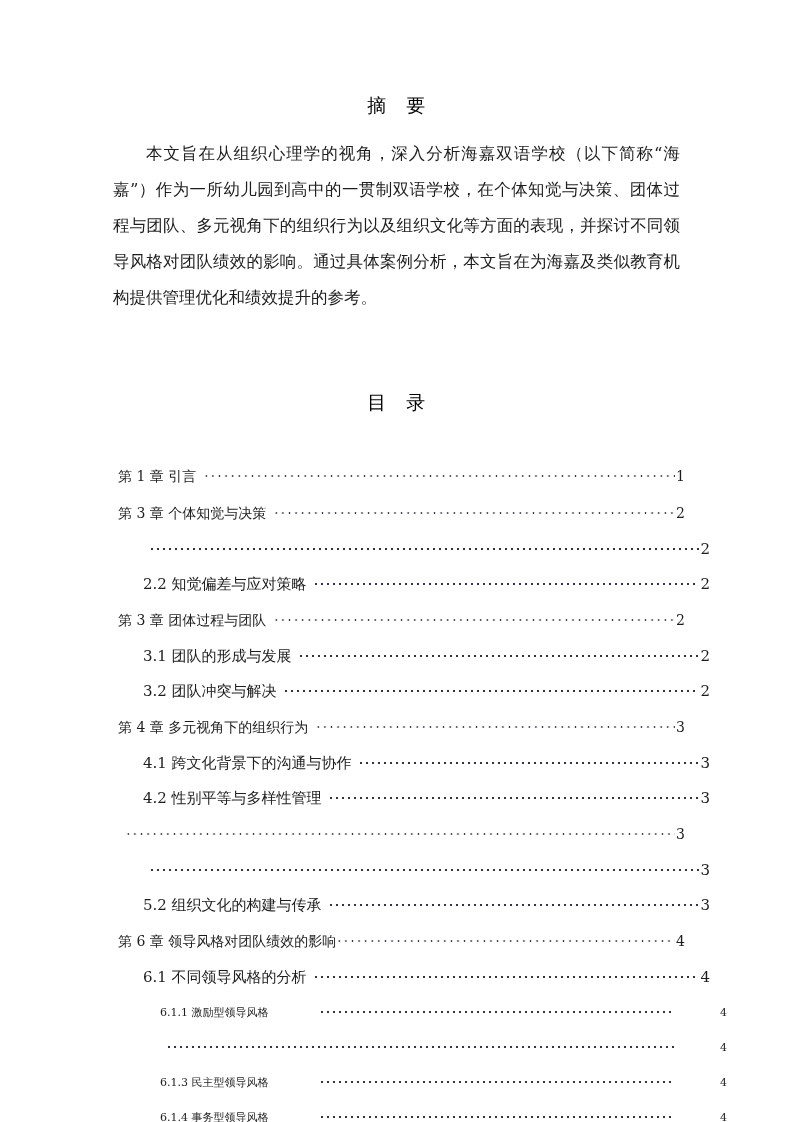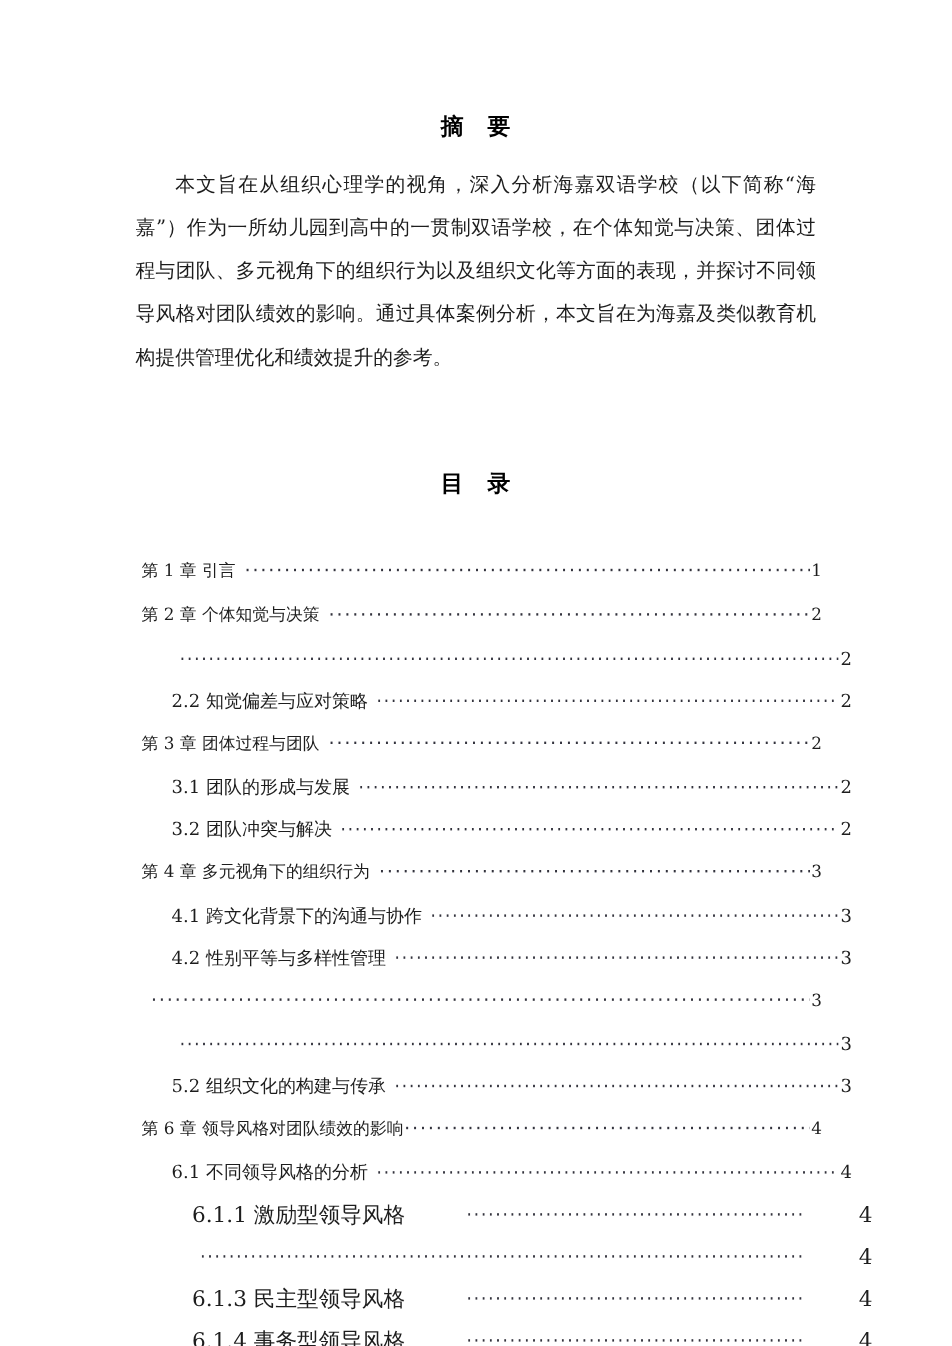--- a/index.html
+++ b/index.html
@@ -24,21 +24,21 @@
   .content {
     position: absolute;
     left: 113px;
     top: 0;
     width: 567px;
   }
 
   
   .doc-heading {
     text-align: center;
-    font-weight: bold;
+    font-weight: normal;
     font-size: 19px;
     letter-spacing: 0.5px;
     color: #000000;
     font-family: "DejaVu Sans", "Liberation Sans", sans-serif;
   }
 
   #abstract-heading { margin-top: 93px; }
   #toc-heading      { margin-top: 74px; }
 
   
@@ -109,21 +109,21 @@
   
   .lvl2 {
     font-size: 15px;
     line-height: 35px;
     margin-left: 30px;
   }
   .lvl2 .toc-dots { margin: 0 1px 0 6px; }
 
   
   .lvl3 {
-    font-size: 18px;
+    font-size: 11px;
     line-height: 35px;
     margin-left: 47px;
     gap: 44px;
   }
   .lvl3 .toc-dots { margin: 0 1px 0 6px; }
 </style>
 </head>
 <body>
 
 <div class="page">
@@ -135,21 +135,21 @@
 
     <div class="doc-heading" id="toc-heading">目　录</div>
 
     <div class="toc" id="toc-list">
         <div class="toc-entry lvl1">
           <span class="toc-label">第 1 章  引言</span>
           <span class="toc-dots"></span>
           <span class="toc-page">1</span>
         </div>
         <div class="toc-entry lvl1">
-          <span class="toc-label">第 2 章  个体知觉与决策</span>
+          <span class="toc-label">第 3 章  个体知觉与决策</span>
           <span class="toc-dots"></span>
           <span class="toc-page">2</span>
         </div>
         <div class="toc-entry lvl2">
           <span class="toc-dots"></span>
           <span class="toc-page">2</span>
         </div>
         <div class="toc-entry lvl2">
           <span class="toc-label">2.2 知觉偏差与应对策略</span>
           <span class="toc-dots"></span>

